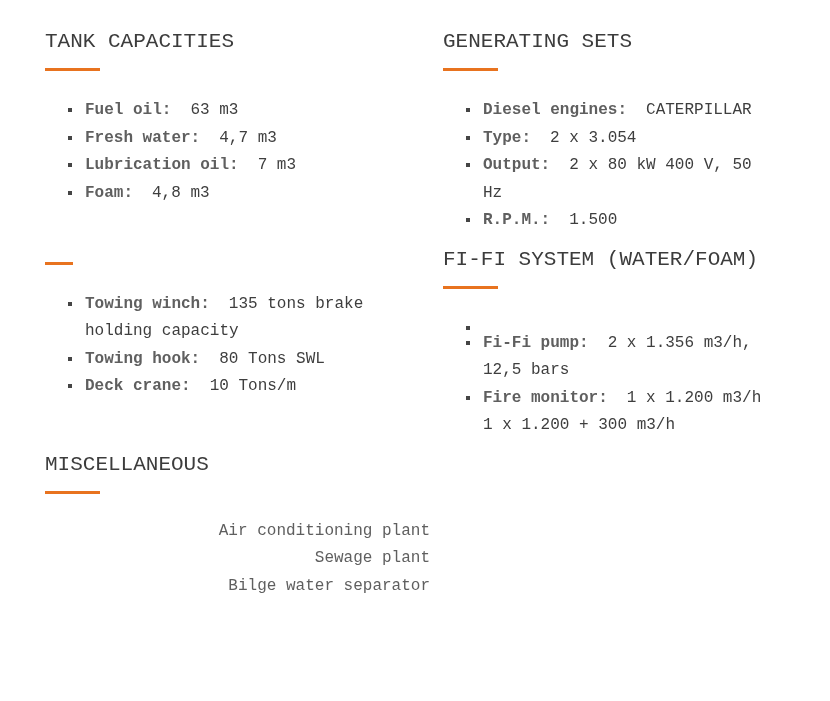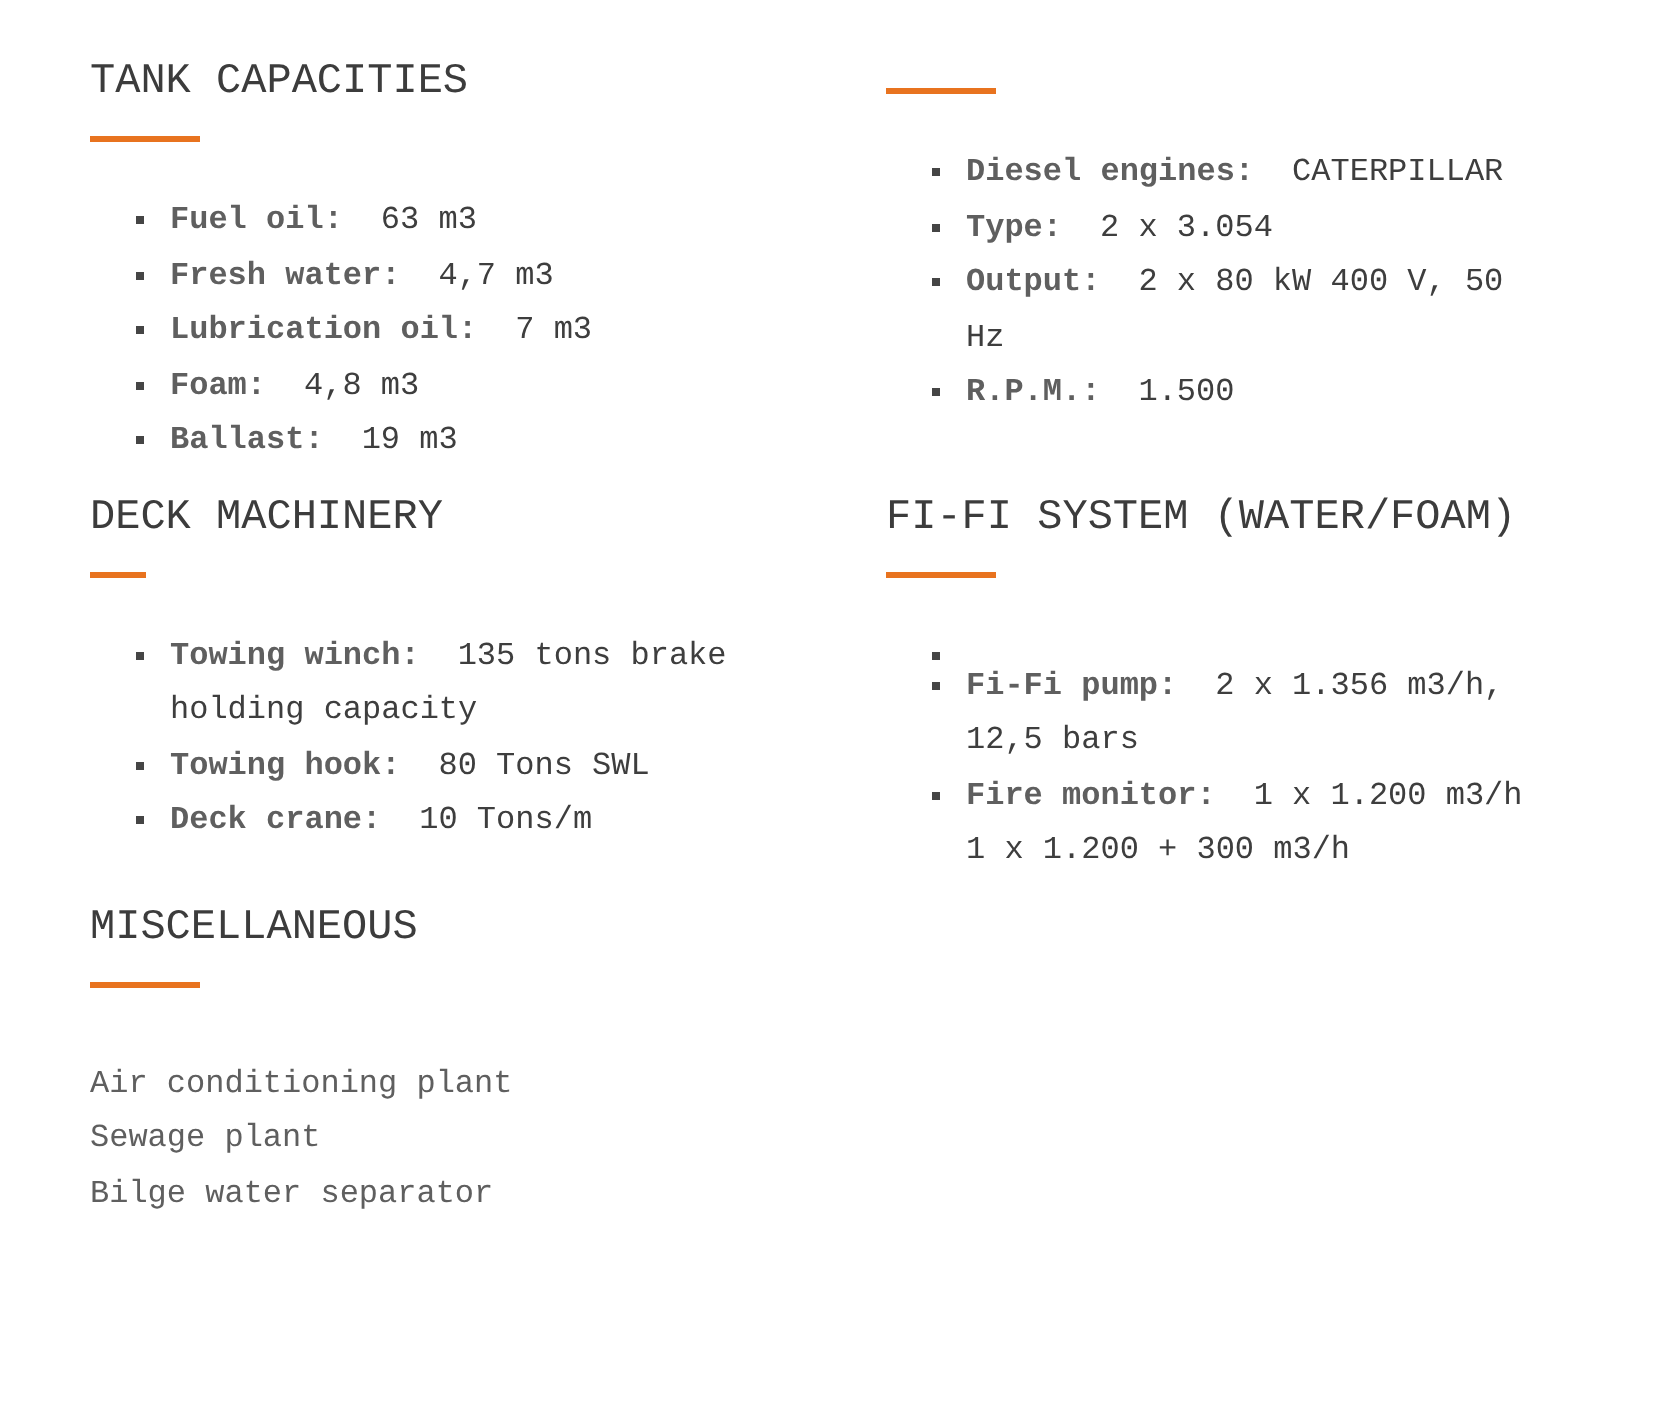--- a/index.html
+++ b/index.html
@@ -69,21 +69,22 @@
     white-space: pre-wrap;
     font-weight: bold;
   }
   .spec-value {
     color: #3e3e3e;
     font-weight: normal;
     margin-left: 19px;
     white-space: pre-wrap;
   }
   .misc-lines {
-    margin-top: 35px;
+    margin-top: 24px;
+    text-align: right;
   }
   .misc-line {
     font-size: 16px;
     line-height: 27.5px;
     color: #5f5f5f;
   }
 </style>
 </head>
 <body>
 
@@ -103,28 +104,25 @@
           <span class="spec-text"><span class="spec-label">Fresh water:</span><span class="spec-value">4,7 m3</span></span>
         </li>
         <li class="spec-item">
           <span class="bullet"></span>
           <span class="spec-text"><span class="spec-label">Lubrication oil:</span><span class="spec-value">7 m3</span></span>
         </li>
         <li class="spec-item">
           <span class="bullet"></span>
           <span class="spec-text"><span class="spec-label">Foam:</span><span class="spec-value">4,8 m3</span></span>
         </li>
-        <li class="spec-item">
-          <span class="bullet"></span>
-          <span class="spec-text"><span class="spec-label">Ballast:</span><span class="spec-value">19 m3</span></span>
-        </li>
       </ul>
     </div>
 
     <div class="section">
+      <h2 class="section-title">GENERATING SETS</h2>
       <div class="rule"></div>
       <ul class="spec-list">
         <li class="spec-item">
           <span class="bullet"></span>
           <span class="spec-text"><span class="spec-label">Diesel engines:</span><span class="spec-value">CATERPILLAR</span></span>
         </li>
         <li class="spec-item">
           <span class="bullet"></span>
           <span class="spec-text"><span class="spec-label">Type:</span><span class="spec-value">2 x 3.054</span></span>
         </li>
@@ -134,21 +132,20 @@
 Hz</span></span>
         </li>
         <li class="spec-item">
           <span class="bullet"></span>
           <span class="spec-text"><span class="spec-label">R.P.M.:</span><span class="spec-value">1.500</span></span>
         </li>
       </ul>
     </div>
 
     <div class="section">
-      <h2 class="section-title">DECK MACHINERY</h2>
       <div class="rule short"></div>
       <ul class="spec-list">
         <li class="spec-item">
           <span class="bullet"></span>
           <span class="spec-text"><span class="spec-label">Towing winch:</span><span class="spec-value">135 tons brake
 holding capacity</span></span>
         </li>
         <li class="spec-item">
           <span class="bullet"></span>
           <span class="spec-text"><span class="spec-label">Towing hook:</span><span class="spec-value">80 Tons SWL</span></span>

